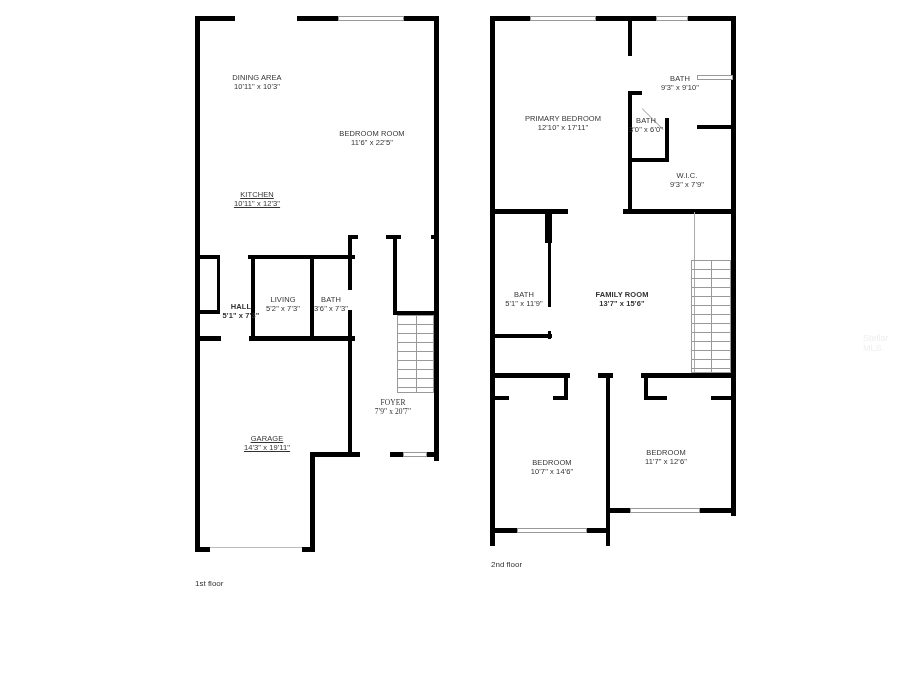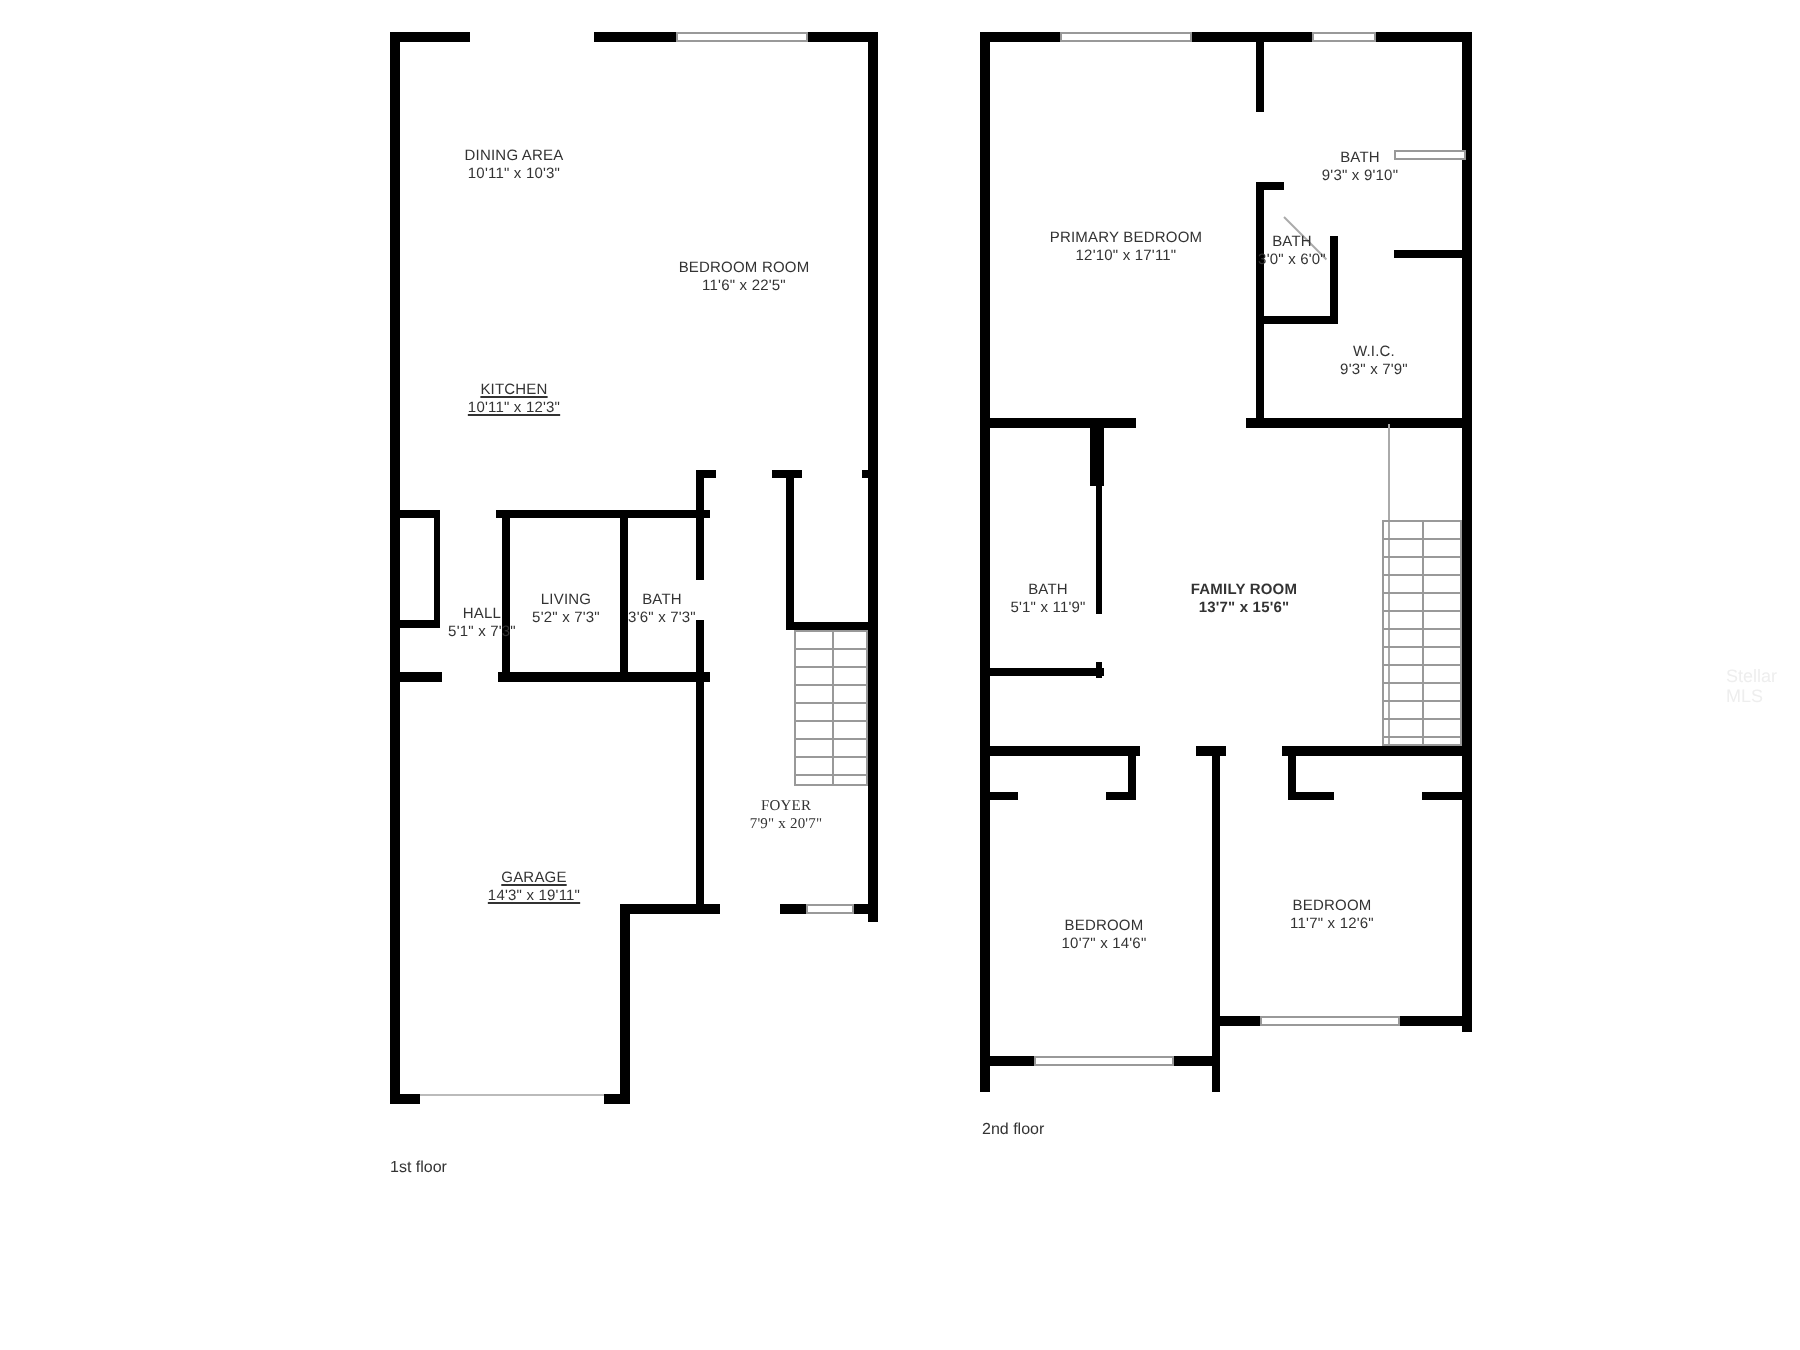--- a/index.html
+++ b/index.html
@@ -65,21 +65,21 @@
         <div>10'11" x 10'3"</div>
       </div>
     <div class="lbl" style="left:357px;top:129px;">
         <div>BEDROOM ROOM</div>
         <div>11'6" x 22'5"</div>
       </div>
     <div class="lbl" style="left:242px;top:190px;text-decoration:underline;">
         <div>KITCHEN</div>
         <div>10'11" x 12'3"</div>
       </div>
-    <div class="lbl" style="left:226px;top:302px;">
+    <div class="lbl" style="left:226px;top:302px;font-weight:bold;">
         <div>HALL</div>
         <div>5'1" x 7'3"</div>
       </div>
     <div class="lbl" style="left:268px;top:295px;">
         <div>LIVING</div>
         <div>5'2" x 7'3"</div>
       </div>
     <div class="lbl" style="left:316px;top:295px;">
         <div>BATH</div>
         <div>3'6" x 7'3"</div>

